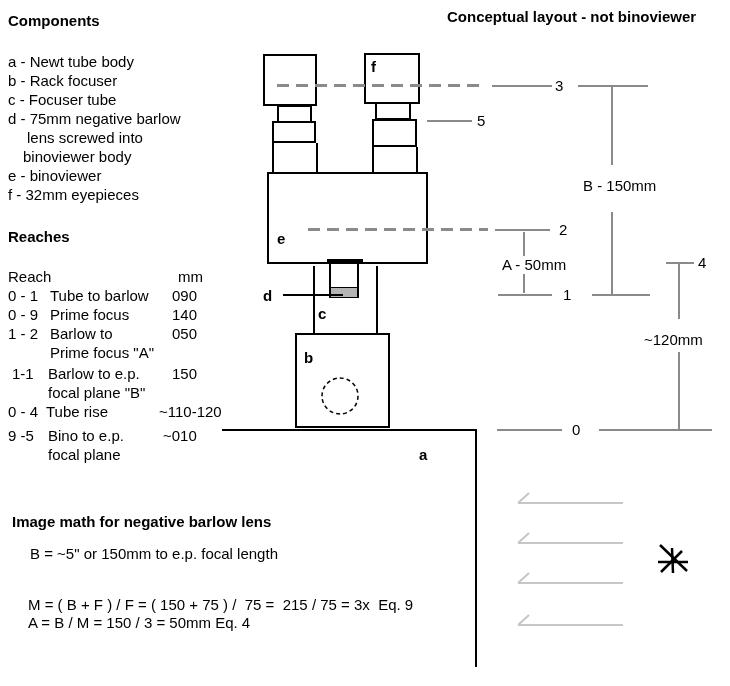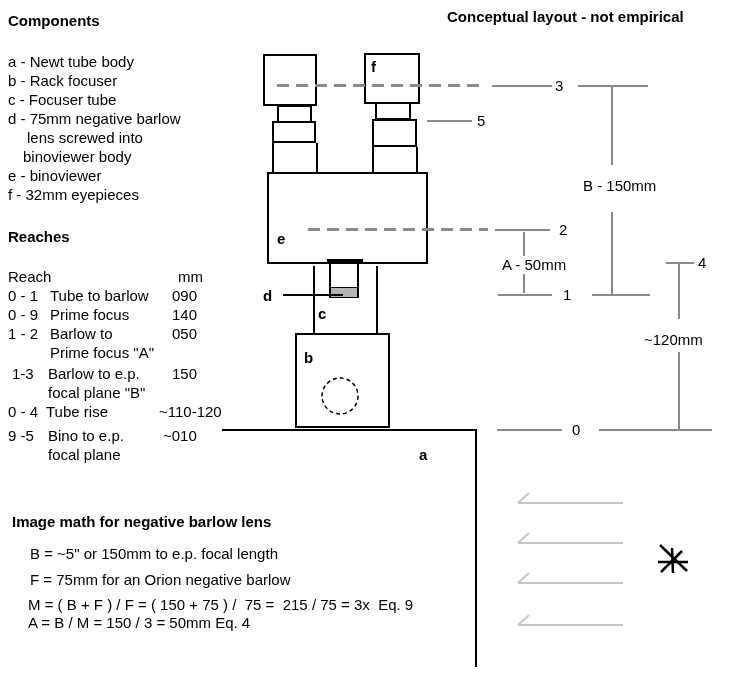--- a/index.html
+++ b/index.html
@@ -53,42 +53,41 @@
 
     <span class="txt" style="left:8px;top:306px;">0 - 9</span>
     <span class="txt" style="left:50px;top:306px;">Prime focus</span>
     <span class="txt" style="left:172px;top:306px;">140</span>
 
     <span class="txt" style="left:8px;top:325px;">1 - 2</span>
     <span class="txt" style="left:50px;top:325px;">Barlow to</span>
     <span class="txt" style="left:172px;top:325px;">050</span>
     <span class="txt" style="left:50px;top:344px;">Prime focus "A"</span>
 
-    <span class="txt" style="left:12px;top:365px;">1-3</span>
+    <span class="txt" style="left:12px;top:365px;">1-1</span>
     <span class="txt" style="left:48px;top:365px;">Barlow to e.p.</span>
     <span class="txt" style="left:172px;top:365px;">150</span>
     <span class="txt" style="left:48px;top:384px;">focal plane "B"</span>
 
     <span class="txt" style="left:8px;top:403px;">0 - 4</span>
     <span class="txt" style="left:46px;top:403px;">Tube rise</span>
     <span class="txt" style="left:159px;top:403px;">~110-120</span>
 
     <span class="txt" style="left:8px;top:427px;">9 -5</span>
     <span class="txt" style="left:48px;top:427px;">Bino to e.p.</span>
     <span class="txt" style="left:163px;top:427px;">~010</span>
     <span class="txt" style="left:48px;top:446px;">focal plane</span>
   </div>
 
   <div class="txt bold" style="left:12px;top:513px;">Image math for negative barlow lens</div>
   <div class="txt" style="left:30px;top:545px;">B = ~5" or 150mm to e.p. focal length</div>
-  <div class="txt" style="left:30px;top:571px;">F = 75mm for an Orion negative barlow</div>
   <div class="txt" style="left:28px;top:596px;">M = ( B + F ) / F = ( 150 + 75 ) /  75 =  215 / 75 = 3x  Eq. 9</div>
   <div class="txt" style="left:28px;top:614px;">A = B / M = 150 / 3 = 50mm Eq. 4</div>
 
-  <div class="txt bold" style="left:447px;top:8px;">Conceptual layout - not empirical</div>
+  <div class="txt bold" style="left:447px;top:8px;">Conceptual layout - not binoviewer</div>
 
   <div class="rect" style="left:263px;top:54px;width:54px;height:52px;"></div>
   <div class="rect" style="left:364px;top:53px;width:56px;height:51px;"></div>
 
   <div class="rect" style="left:277px;top:105px;width:35px;height:18px;"></div>
   <div class="rect" style="left:272px;top:121px;width:44px;height:22px;"></div>
   <div class="walls" style="left:272px;top:143px;width:46px;height:31px;"></div>
 
   <div class="rect" style="left:375px;top:102px;width:36px;height:18px;"></div>
   <div class="rect" style="left:372px;top:119px;width:45px;height:28px;"></div>

